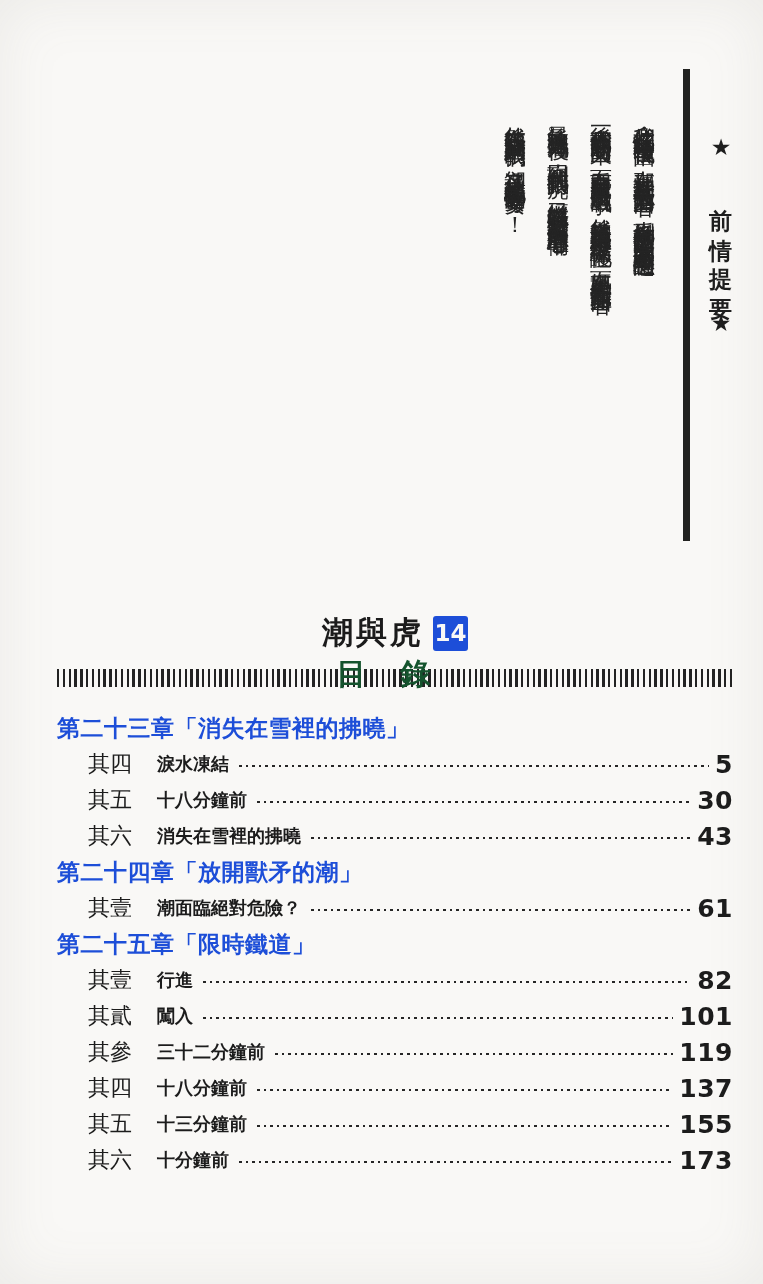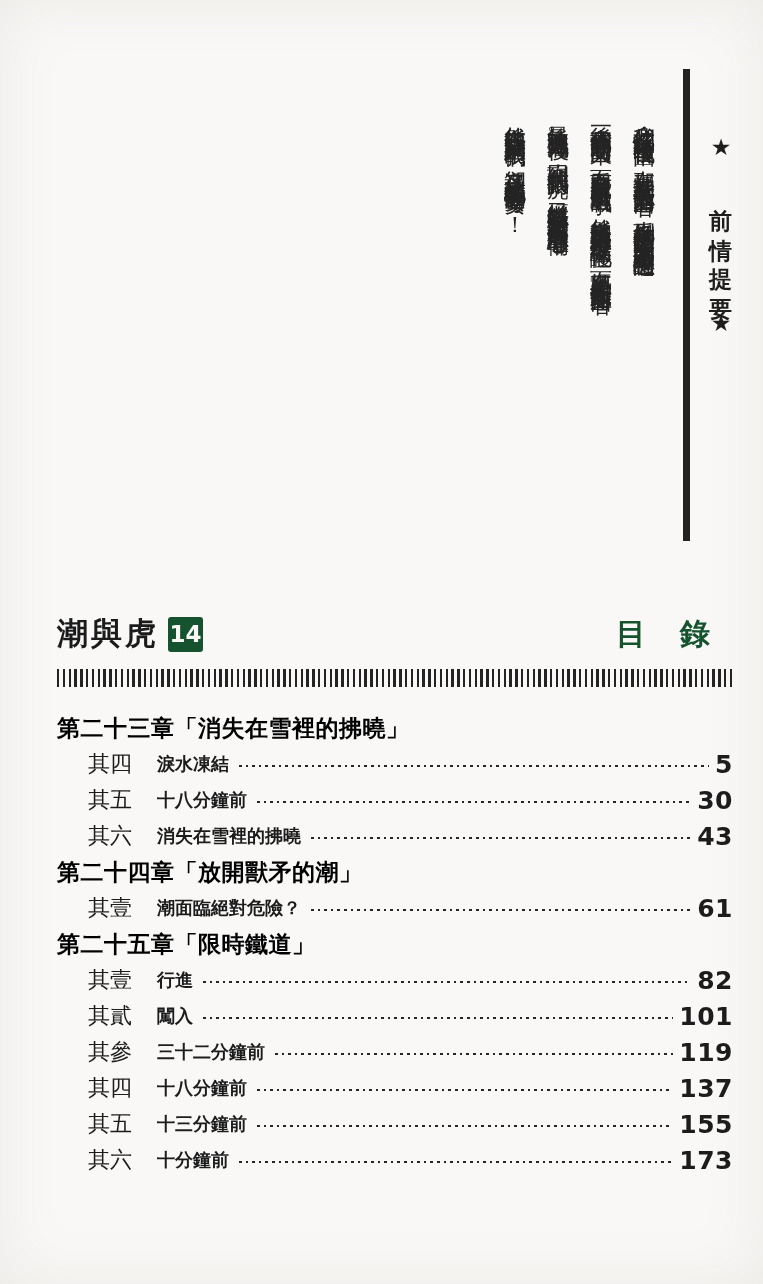--- a/index.html
+++ b/index.html
@@ -48,47 +48,48 @@
   }
 
   
   .toc {
     position: absolute;
     left: 57px; top: 612px; width: 676px;
   }
   .toc-titlebar {
     display: flex; justify-content: space-between; align-items: center;
     height: 44px;
+    flex-direction: column;
   }
   .vol { display: flex; align-items: center; }
   .vol-title {
     font-size: 31px; font-weight: 700; letter-spacing: 3px; color: #1b1b1b;
   }
   .vol-badge {
     width: 35px; height: 35px; margin-left: 9px;
-    background: #14532d; color: #f9f8f6;
+    background: #1d4ed8; color: #f9f8f6;
     font-size: 23px; font-weight: 700;
     display: flex; align-items: center; justify-content: center;
     border-radius: 3px;
   }
   .toc-heading {
     font-size: 30px; font-weight: 700; letter-spacing: 2px;
     margin-right: 21px; color: #14532d;
   }
   .hatch-bar {
     margin-top: 13px; height: 18px;
     background: repeating-linear-gradient(90deg,
       #232323 0px, #232323 2.4px,
       transparent 2.4px, transparent 5.8px);
   }
   .toc-rows { margin-top: 23px; }
   .chapter-row {
     height: 36px; display: flex; align-items: center;
     font-size: 23px; font-weight: 700; letter-spacing: 0.5px;
-    color: #000000;
+    color: #1d4ed8;
   }
   .entry-row {
     height: 36px; display: flex; align-items: center;
     padding-left: 31px;
     color: #1c1c1c;
   }
   .entry-label { width: 47px; font-size: 22px; font-weight: 400; flex: none; }
   .entry-title { margin-left: 22px; font-size: 18px; font-weight: 700; white-space: nowrap; flex: none; }
   .leader {
     flex: 1; height: 2.7px; align-self: center;

